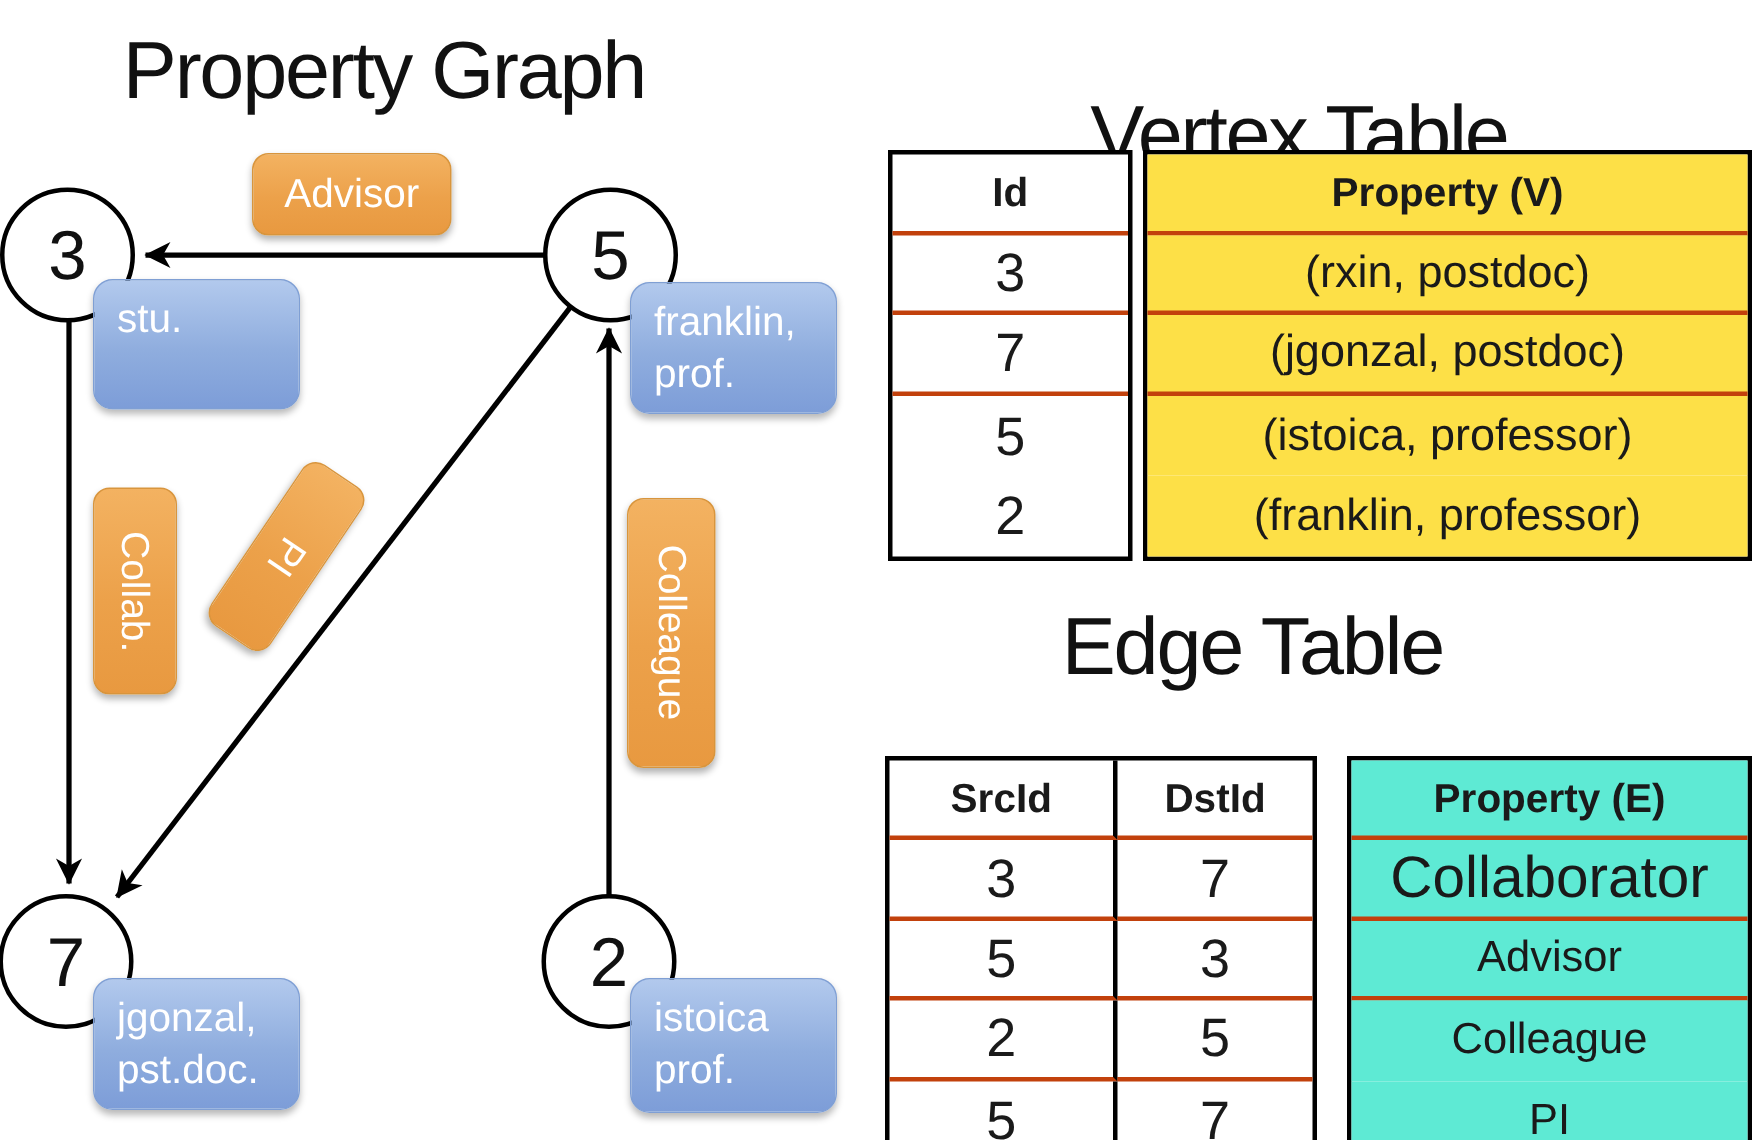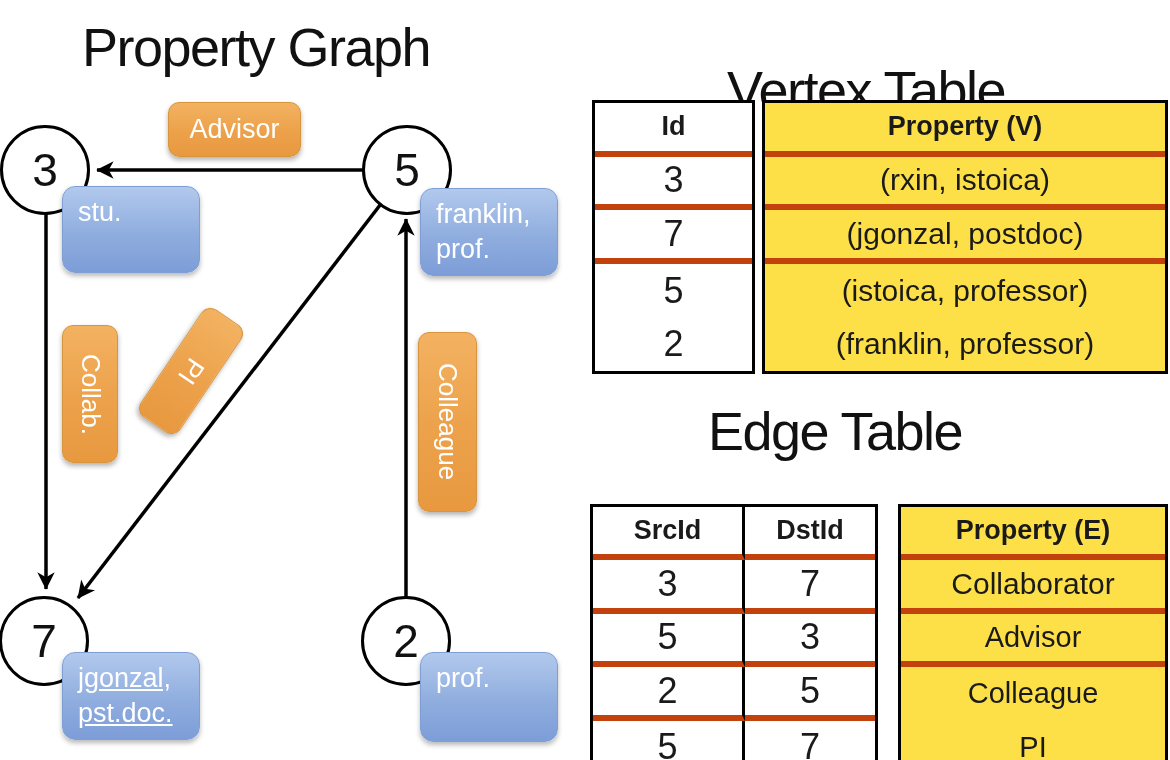--- a/index.html
+++ b/index.html
@@ -41,30 +41,30 @@
   }
   .elabel.vert{writing-mode:vertical-rl;font-size:26px;}
   
   .tbl-group{display:flex;}
   .subtbl{
     border:3px solid #000;box-sizing:border-box;background:#fff;
     display:grid;grid-template-rows:repeat(5,1fr);
   }
   .cell{
     display:flex;align-items:center;justify-content:center;
-    border-bottom:6px solid #c2410c;box-sizing:border-box;
+    border-bottom:3px solid #c2410c;box-sizing:border-box;
     color:#1a1a1a;font-size:30px;text-align:center;
   }
   .cell:nth-last-child(1),.cell:nth-last-child(2){border-bottom:none;}
   .subtbl.two-col{grid-template-columns:152px 1fr;grid-auto-flow:row;}
   .two-col .cell:nth-child(odd){border-right:3px solid #000;}
   .cell.hdr{font-weight:bold;font-size:27px;}
   .cell.num{font-size:36px;}
   .cell.vfill{background:#fde047;}
-  .cell.efill{background:#fde047;}
+  .cell.efill{background:#5eead4;}
 </style>
 </head>
 <body>
 
 <div id="canvas">
 
   <div class="abs big-title" style="left:0;top:16px;width:512px;">Property Graph</div>
 
   <svg class="abs" style="left:0;top:0;" width="580" height="760">
     <defs>
@@ -96,43 +96,44 @@
   <div class="abs elabel vert" style="left:167px;top:306px;width:48px;height:130px;transform:rotate(34deg);">PI</div>
   <div class="abs elabel vert" style="left:418px;top:332px;width:59px;height:180px;">Colleague</div>
 
   <div class="abs vprop" style="left:62px;top:186px;width:138px;height:87px;">
     <div>stu.</div>
   </div>
   <div class="abs vprop" style="left:420px;top:188px;width:138px;height:88px;">
     <div>franklin,</div>
     <div>prof.</div>
   </div>
-  <div class="abs vprop" style="left:62px;top:652px;width:138px;height:88px;text-decoration:underline;">
+  <div class="abs vprop" style="left:62px;top:652px;width:138px;height:88px;">
     <div>jgonzal,</div>
     <div>pst.doc.</div>
   </div>
   <div class="abs vprop" style="left:420px;top:652px;width:138px;height:90px;">
+    <div>istoica</div>
     <div>prof.</div>
   </div>
 
   <div class="abs big-title" style="left:586px;top:14px;width:560px;margin-top:45px;">Vertex Table</div>
 
   <div class="abs tbl-group" style="left:592px;top:100px;width:576px;height:274px;gap:7px;">
 
     <div class="subtbl" style="width:163px;flex:none;">
       <div class="cell hdr">Id</div>
       <div class="cell num">3</div>
       <div class="cell num">7</div>
       <div class="cell num">5</div>
       <div class="cell num">2</div>
     </div>
 
     <div class="subtbl" style="flex:1;">
       <div class="cell hdr vfill">Property (V)</div>
-      <div class="cell vfill">(rxin, istoica)</div>
+      <div class="cell vfill">(rxin, postdoc)</div>
       <div class="cell vfill">(jgonzal, postdoc)</div>
       <div class="cell vfill">(istoica, professor)</div>
       <div class="cell vfill">(franklin, professor)</div>
     </div>
   </div>
 
   <div class="abs big-title" style="left:586px;top:400px;width:498px;">Edge Table</div>
 
   <div class="abs tbl-group" style="left:590px;top:504px;width:578px;height:273px;gap:20px;">
 
@@ -144,20 +145,20 @@
       <div class="cell num">5</div>
       <div class="cell num">3</div>
       <div class="cell num">2</div>
       <div class="cell num">5</div>
       <div class="cell num">5</div>
       <div class="cell num">7</div>
     </div>
 
     <div class="subtbl" style="flex:1;">
       <div class="cell hdr efill">Property (E)</div>
-      <div class="cell efill" style="font-size:30px;">Collaborator</div>
+      <div class="cell efill" style="font-size:39px;">Collaborator</div>
       <div class="cell efill" style="font-size:29px;">Advisor</div>
       <div class="cell efill" style="font-size:29px;">Colleague</div>
       <div class="cell efill" style="font-size:29px;">PI</div>
     </div>
   </div>
 
 </div>
 
 </body></html>

